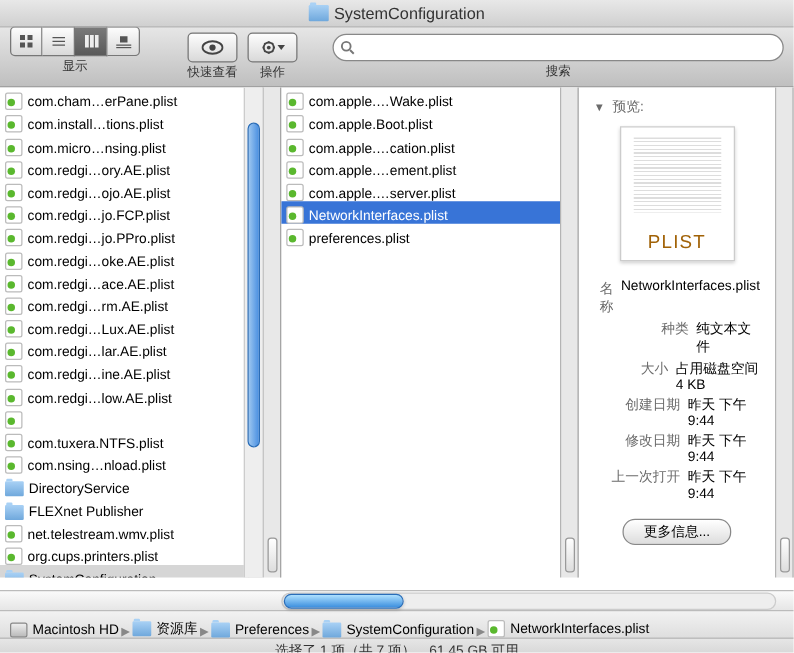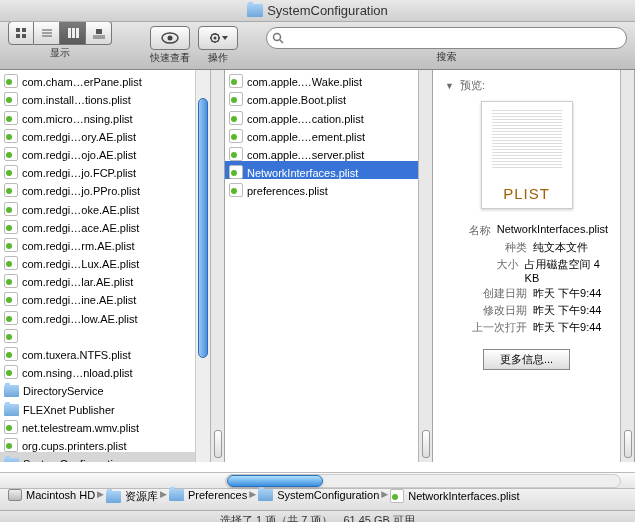--- a/index.html
+++ b/index.html
@@ -21,21 +21,21 @@
 .tb-group { display:flex; flex-direction:column; align-items:center; gap:1px; }
 .tb-btn { width:40px; height:24px; border:1px solid #777; border-radius:4px; background:linear-gradient(#fdfdfd,#d9d9d9); display:flex; align-items:center; justify-content:center; cursor:pointer; }
 .tb-label { font-size:10px; color:#333; }
 .search-wrap { flex:1; display:flex; flex-direction:column; align-items:center; gap:1px; margin-left:20px; }
 .search { width:100%; height:22px; border:1px solid #888; border-radius:11px; padding:0 20px; background:#fff; }
 
 
 .columns { height:402px; display:flex; background:#fff; position:relative; }
 .col { height:392px; overflow:hidden; border-right:1px solid #b4b4b4; position:relative; }
 .col1 { width:211px; }
-.col2 { width:194px; }
+.col2 { width:224px; }
 .col3 { flex:1; }
 .handle { width:14px; border-right:1px solid #a5a5a5; background:#e8e8e8; display:flex; align-items:flex-end; justify-content:center; height:392px; }
 .handle .grip { width:8px; height:28px; border:1px solid #999; border-radius:3px; background:linear-gradient(#fff,#ddd); margin-bottom:4px; }
 
 .row { height:18.2px; display:flex; align-items:flex-end; padding-left:4px; gap:4px; cursor:default; position:relative; }
 .row .fname { white-space:nowrap; overflow:hidden; flex:1; }
 .row.sel { background:#3874d7; color:#fff; }
 .row.expanded { background:#d6d6d6; }
 .row .arrow { position:absolute; right:4px; font-size:9px; color:#666; }
 
@@ -51,29 +51,29 @@
 .preview { padding:8px 12px; }
 .prev-header { display:flex; align-items:center; gap:6px; color:#6b6b6b; margin-bottom:8px; font-size:11px; }
 .prev-header .tri { font-size:9px; }
 .thumb { width:92px; height:108px; margin:0 auto 4px; background:#fff; border:1px solid #ccc; box-shadow:0 1px 3px rgba(0,0,0,.2); position:relative; }
 .thumb .page { position:absolute; left:10px; top:8px; right:10px; height:60px; background:repeating-linear-gradient(#ddd 0 1px,transparent 1px 3px); }
 .thumb .badge { position:absolute; bottom:6px; width:100%; text-align:center; font-size:15px; color:#a16207; font-weight:500; letter-spacing:1px; }
 .meta { margin-top:14px; }
 .meta-row { display:flex; margin-bottom:2px; }
 .meta-row .k { width:88px; text-align:right; color:#6b6b6b; padding-right:6px; }
 .meta-row .v { color:#000; }
-.more-btn { display:block; margin:14px auto 0; padding:2px 16px; border:1px solid #888; border-radius:0; background:linear-gradient(#fff,#ddd); cursor:pointer; font-size:11px; }
+.more-btn { display:block; margin:14px auto 0; padding:2px 16px; border:1px solid #888; border-radius:10px; background:linear-gradient(#fff,#ddd); cursor:pointer; font-size:11px; }
 
 
 .hscroll { height:16px; background:linear-gradient(#fafafa,#e6e6e6); border-top:1px solid #bbb; display:flex; align-items:center; position:relative; }
 .hscroll .track { position:absolute; left:225px; right:14px; height:14px; background:#eee; border:1px solid #ccc; border-radius:7px; }
 .hscroll .thumb { position:absolute; left:1px; width:96px; height:12px; background:linear-gradient(#aee0ff,#3a8ede); border:1px solid #2a6db8; border-radius:6px; top:0; }
 
 
-.pathbar { height:22px; background:linear-gradient(#f2f2f2,#dedede); border-top:1px solid #bbb; display:flex; align-items:flex-start; padding:0 8px; gap:0; }
+.pathbar { height:22px; background:linear-gradient(#f2f2f2,#dedede); border-top:1px solid #bbb; display:flex; align-items:flex-end; padding:0 8px; gap:0; }
 .path-seg { display:flex; align-items:center; gap:4px; cursor:pointer; }
 .path-sep { color:#888; font-size:9px; margin:0 2px; }
 .hd-ic { width:14px; height:12px; background:linear-gradient(#eee,#bbb); border:1px solid #888; border-radius:2px; }
 
 
 .status { height:20px; background:linear-gradient(#e6e6e6,#cfcfcf); border-top:1px solid #aaa; display:flex; align-items:center; justify-content:center; color:#333; font-size:11px; }
 
 
 svg { display:block; }
 </style>

